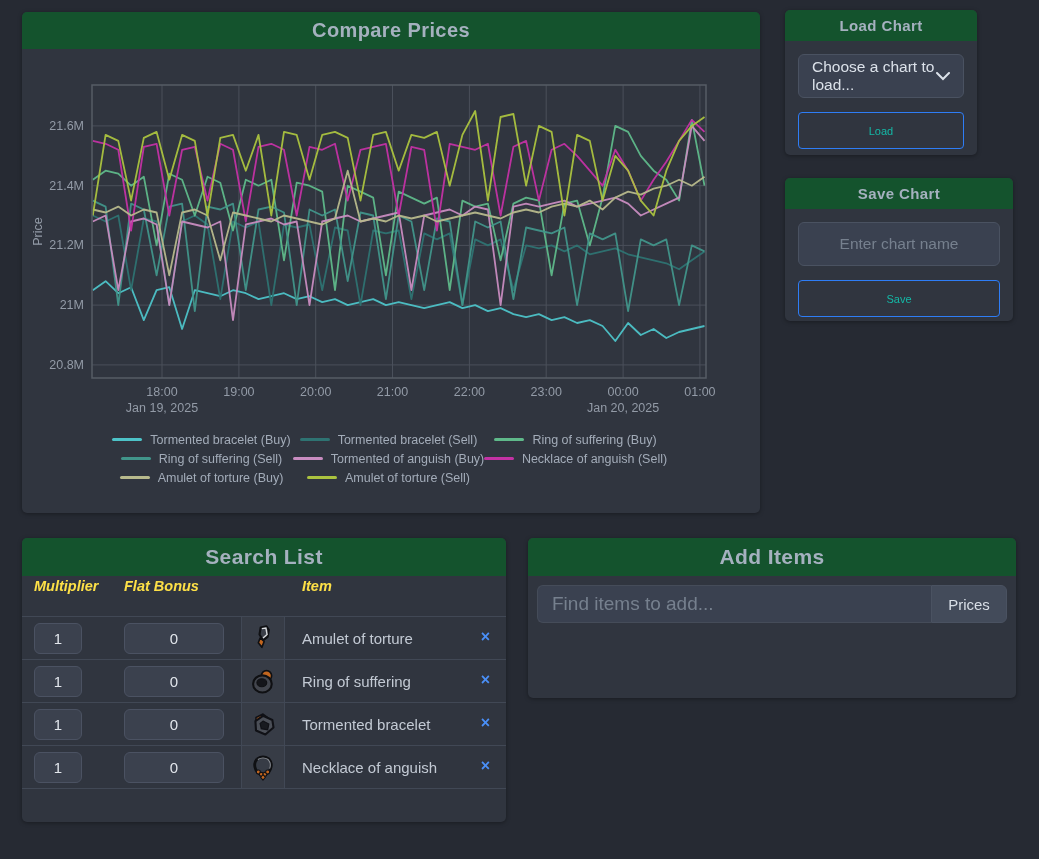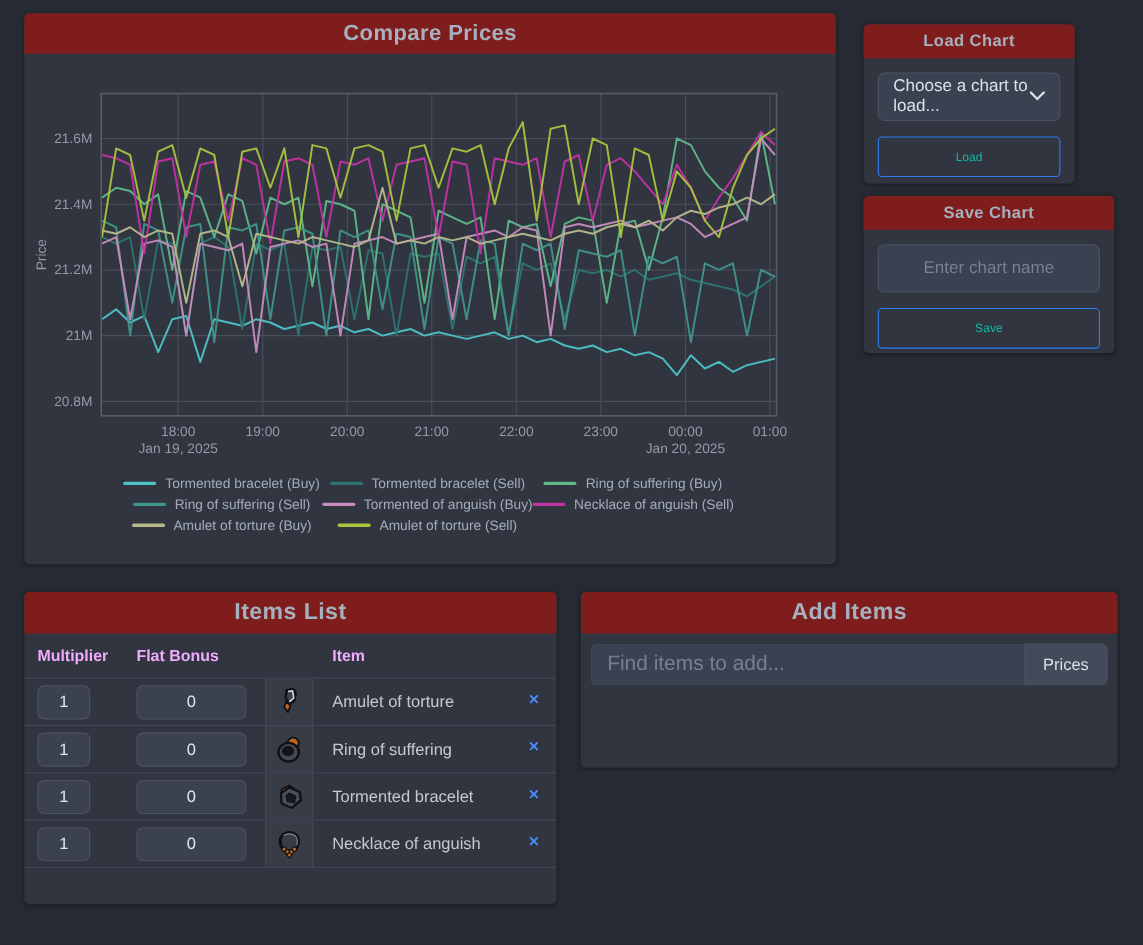--- a/index.html
+++ b/index.html
@@ -12,21 +12,21 @@
     color:#bfc7d1;
   }
   .panel {
     position:absolute;
     background:#30353f;
     border-radius:5px;
     overflow:hidden;
     box-shadow:0 1px 4px rgba(0,0,0,.35);
   }
   .panel-header {
-    background:#7f1d1d;
+    background:#14532d;
     color:#a5b1bf;
     font-weight:bold;
     text-align:center;
     letter-spacing:.4px;
   }
 
   
   #compare-panel { left:22px; top:12px; width:738px; height:501px; }
   #compare-panel .panel-header { height:37px; line-height:37px; font-size:20px; }
   #chart-svg { position:absolute; left:0; top:60px; }
@@ -35,21 +35,21 @@
   #legend {
     position:absolute; left:50%; transform:translateX(-50%);
     top:418px; width:566px;
     display:flex; flex-wrap:wrap;
   }
   .legend-item { width:187px; height:19px; display:flex; align-items:center;justify-content:center; }
   .legend-swatch { width:30px; height:3px; border-radius:2px; margin-right:8px; flex:0 0 auto; }
   .legend-label { font-size:12.5px; color:#a3acb9; white-space:nowrap; }
 
   
-  #load-panel  { left:785px; top:10px;  width:192px; height:145px;margin-top:12px; }
+  #load-panel  { left:785px; top:10px;  width:192px; height:145px; }
   #save-panel  { left:785px; top:178px; width:228px; height:143px; }
   #load-panel .panel-header, #save-panel .panel-header { height:31px; line-height:31px; font-size:15px; }
   .side-body { padding:13px 13px 0 13px; }
   .select-box {
     height:44px; background:#3a4150; border:1px solid #4a5261; border-radius:6px;
     display:flex; align-items:center; justify-content:space-between;
     padding:0 13px; font-size:15.5px; color:#dbe1e9; cursor:pointer;
   }
   .text-input {
     width:100%; height:44px; background:#3a4150; border:1px solid #4a5261; border-radius:6px;
@@ -62,21 +62,21 @@
     margin-top:14px; width:100%; height:37px;
     background:transparent; border:1px solid #2e7df6; border-radius:4px;
     color:#14b8a6; font-size:11px; cursor:pointer;
     font-family:"Liberation Sans", sans-serif;
   }
 
   
   #active-panel { left:22px; top:538px; width:484px; height:284px; }
   #active-panel .panel-header, #add-panel .panel-header { height:38px; line-height:38px; font-size:21px; }
   #col-headers { position:relative; height:40px; }
-  #col-headers span { position:absolute; top:13px; font-size:14.5px; font-weight:bold; color:#f0abfc; }
+  #col-headers span { position:absolute; top:2px; font-size:14.5px; font-weight:bold; color:#fde047;font-style:italic; }
   #col-mult { left:12px; } #col-flat { left:102px; } #col-item { left:280px; }
   #rows { border-bottom:1px solid #414855; }
   .row { position:relative; height:43px; border-top:1px solid #414855; }
   .cell-input {
     position:absolute; top:6px; height:31px;
     background:#3b414e; border:1px solid #4b5262; border-radius:6px;
     color:#e2e6ec; font-size:15px; text-align:center; outline:none;
     font-family:"Liberation Sans", sans-serif;
   }
   .mult-input { left:12px; width:48px; }
@@ -213,21 +213,21 @@
 
 <div class="panel" id="save-panel">
   <div class="panel-header">Save Chart</div>
   <div class="side-body">
     <input class="text-input" type="text" placeholder="Enter chart name" style="">
     <button class="outline-btn">Save</button>
   </div>
 </div>
 
 <div class="panel" id="active-panel">
-  <div class="panel-header">Items List</div>
+  <div class="panel-header">Search List</div>
   <div id="col-headers">
     <span id="col-mult">Multiplier</span>
     <span id="col-flat">Flat Bonus</span>
     <span id="col-item">Item</span>
   </div>
   <div id="rows">
       <div class="row">
     <input class="cell-input mult-input" type="text" value="1" style="">
     <input class="cell-input flat-input" type="text" value="0" style="">
     <div class="icon-cell">

